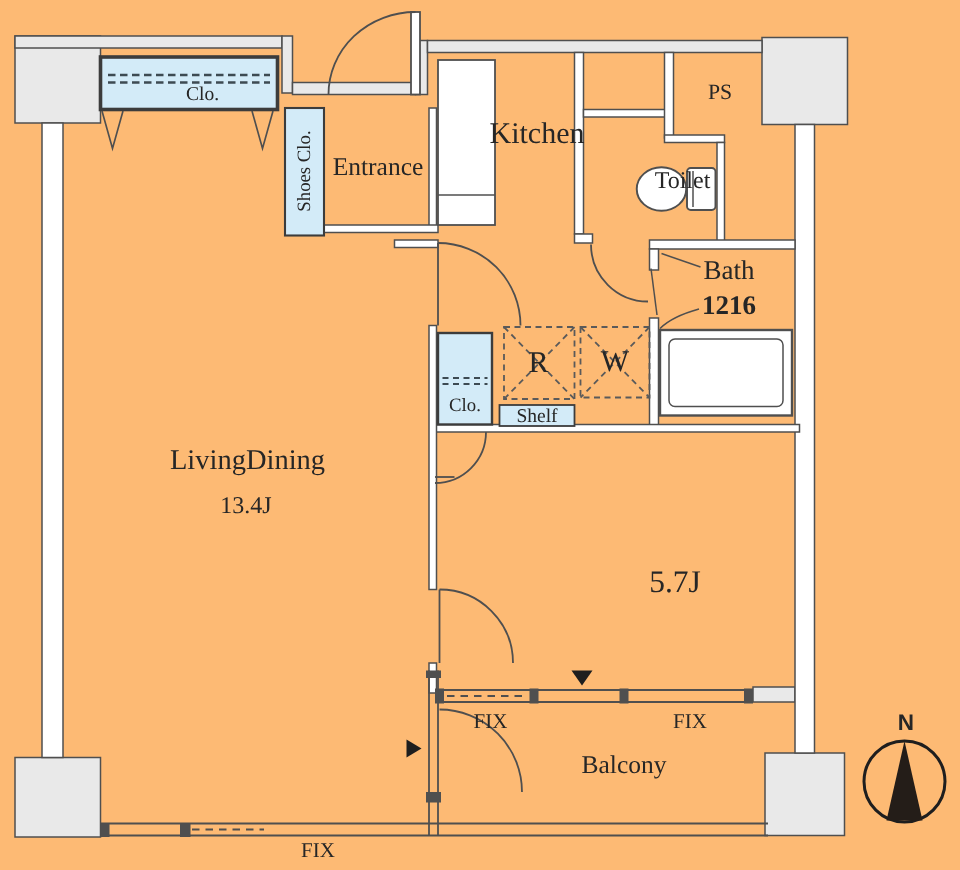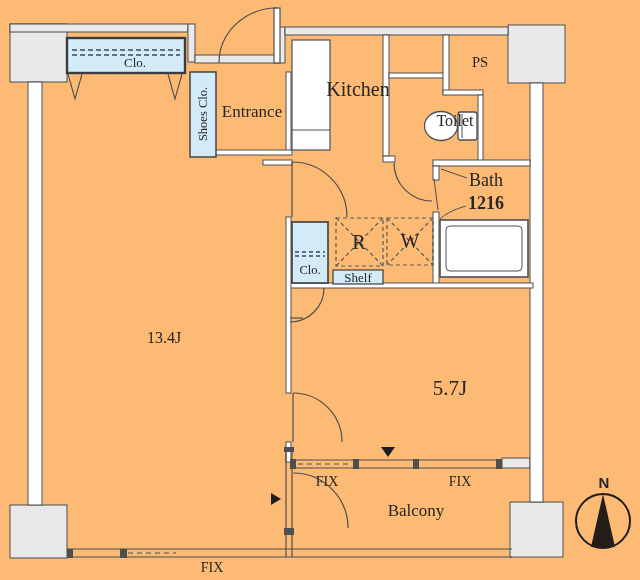--- a/index.html
+++ b/index.html
@@ -144,20 +144,21 @@
   <div class="lbl" style="left:252px;top:111px;font-size:17px;">Entrance</div>
   <div class="lbl" style="left:358px;top:89px;font-size:20px;">Kitchen</div>
   <div class="lbl" style="left:419px;top:121px;font-size:16px;margin-left:36px;">Toilet</div>
   <div class="lbl" style="left:480px;top:62px;font-size:14.5px;">PS</div>
   <div class="lbl" style="left:486px;top:180px;font-size:18px;">Bath</div>
   <div class="lbl" style="left:486px;top:203px;font-size:18px;font-weight:bold;">1216</div>
   <div class="lbl" style="left:359px;top:242px;font-size:20px;">R</div>
   <div class="lbl" style="left:410px;top:241px;font-size:20px;">W</div>
   <div class="lbl" style="left:310px;top:270px;font-size:12.5px;">Clo.</div>
   <div class="lbl" style="left:358px;top:277px;font-size:13px;">Shelf</div>
+  <div class="lbl" style="left:165px;top:307px;font-size:19px;">LivingDining</div>
   <div class="lbl" style="left:164px;top:338px;font-size:16px;">13.4J</div>
   <div class="lbl" style="left:418px;top:388px;font-size:21px;margin-left:32px;">5.7J</div>
   <div class="lbl" style="left:416px;top:510px;font-size:17px;">Balcony</div>
   <div class="lbl" style="left:327px;top:482px;font-size:14px;">FIX</div>
   <div class="lbl" style="left:460px;top:482px;font-size:14px;">FIX</div>
   <div class="lbl" style="left:212px;top:568px;font-size:14px;">FIX</div>
   <div class="lbl sans" style="left:604px;top:482px;font-size:15px;">N</div>
 </div>
 
 </body></html>

